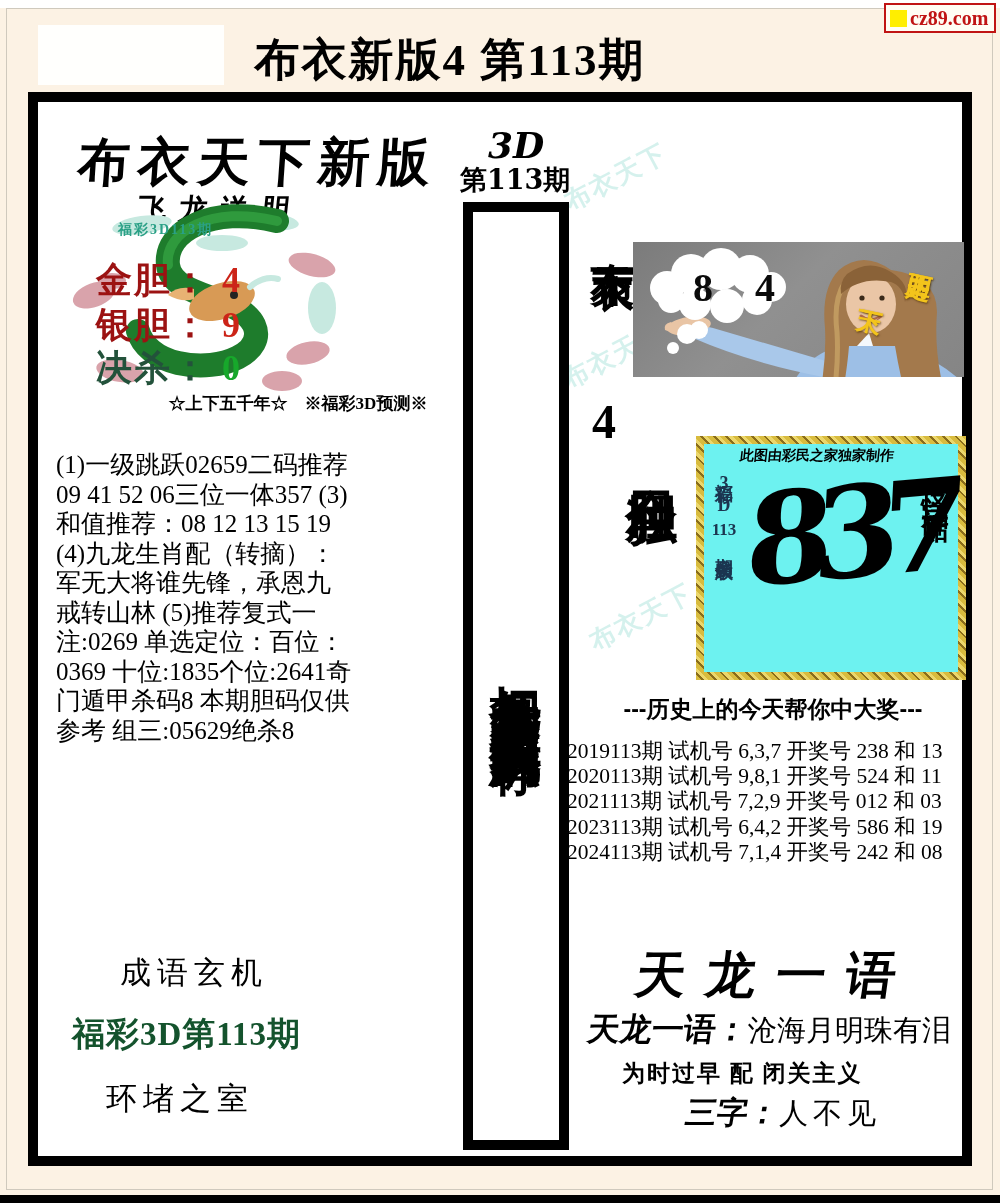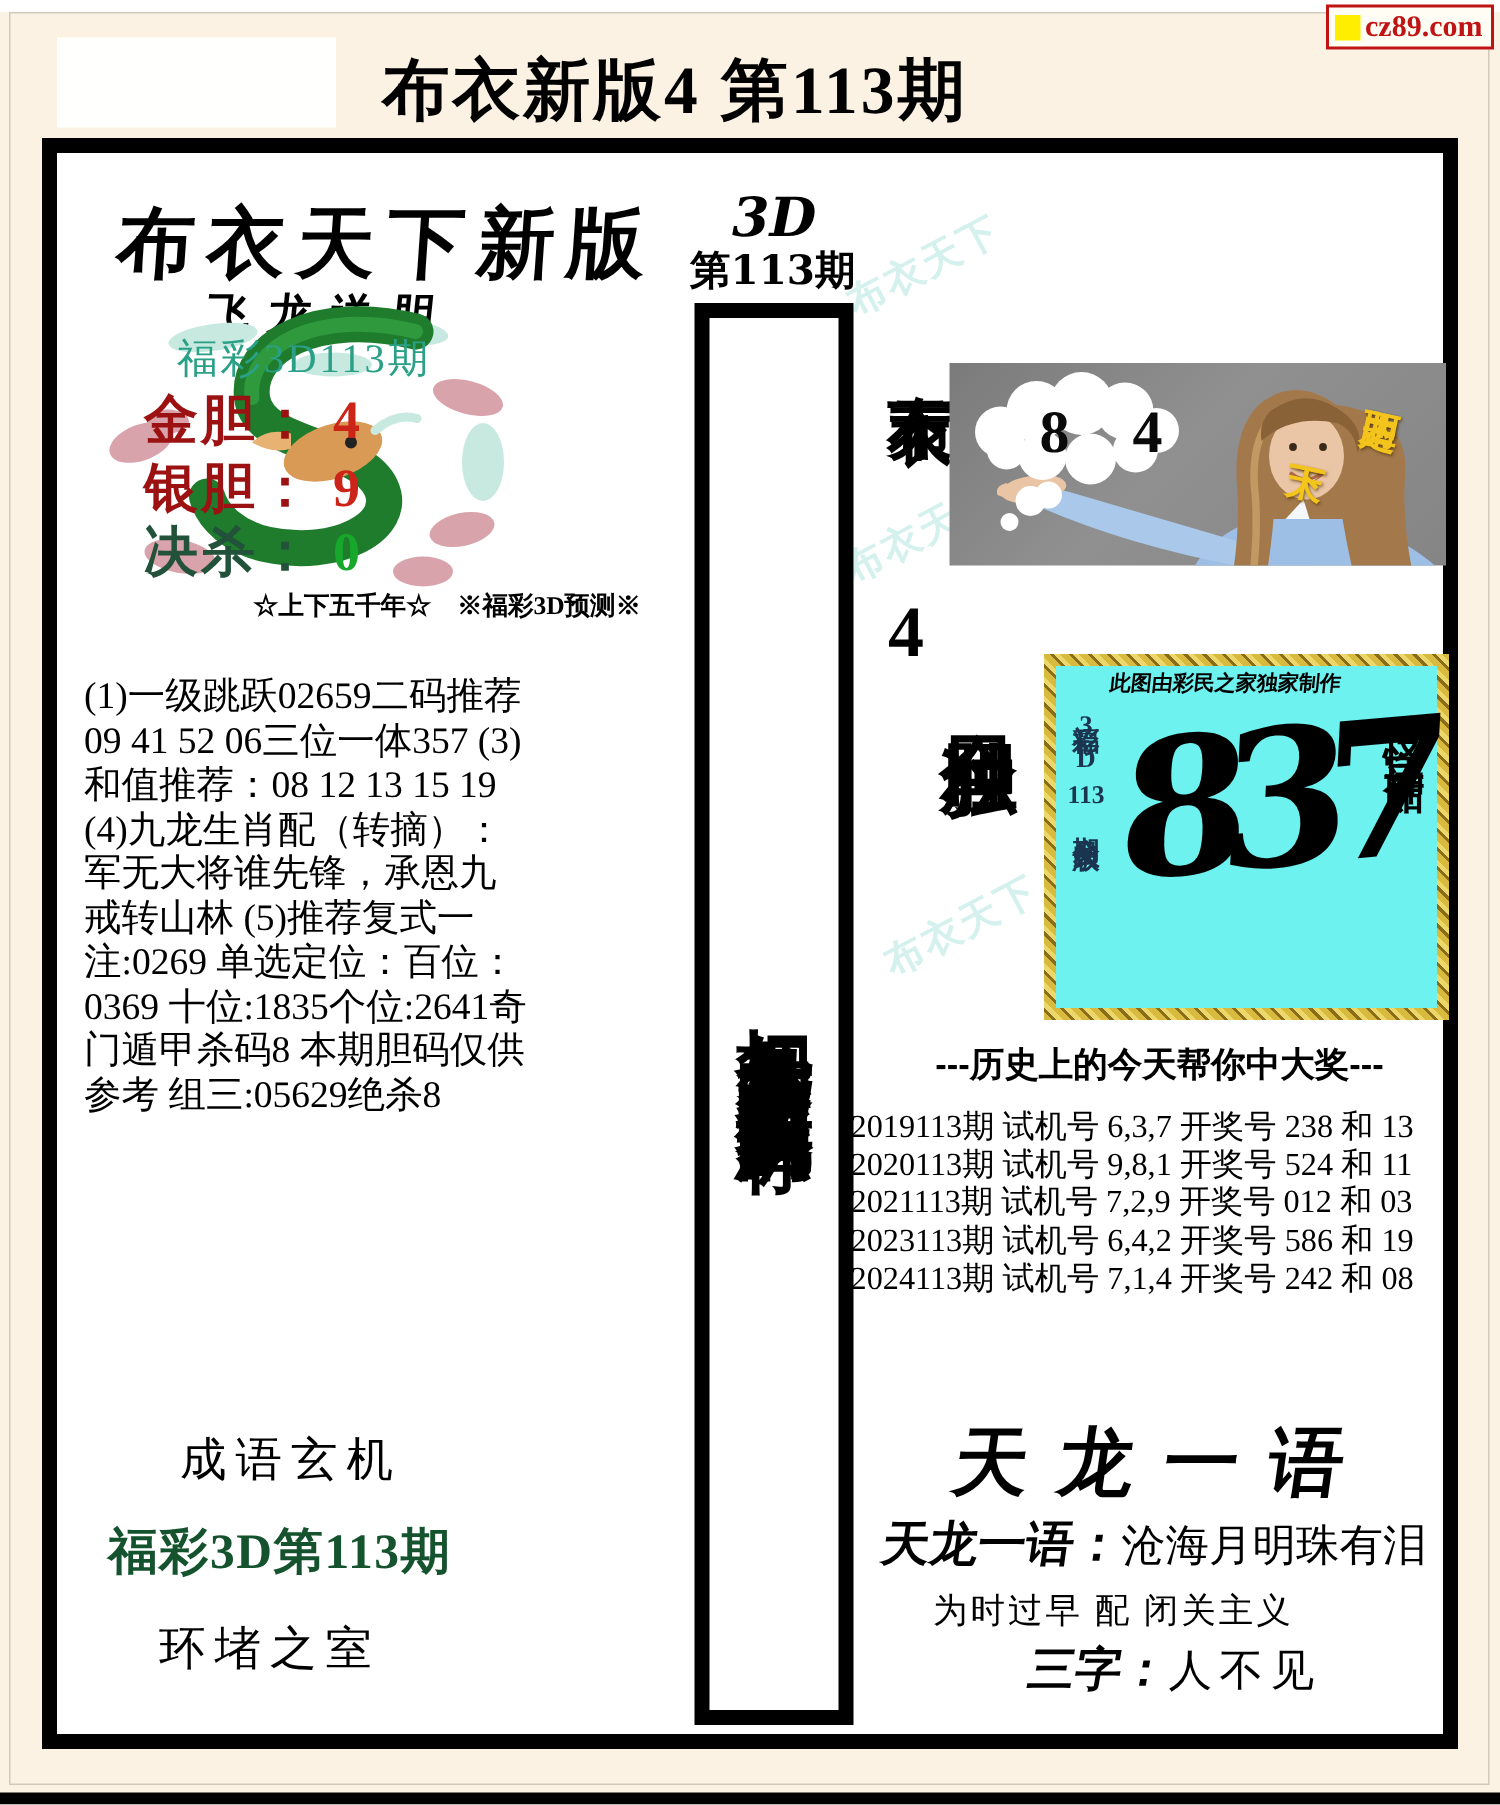--- a/index.html
+++ b/index.html
@@ -27,21 +27,21 @@
 
   .frame { left:28px; top:92px; width:944px; height:1074px; background:#fff;
            border:10px solid #000; }
 
   
   .buyi-title { left:58px; top:128px; width:400px; text-align:center;
                 font-size:52px; letter-spacing:8px; transform:skewX(-4deg); }
   .feilong { left:105px; top:190px; width:230px; text-align:center;
              font-size:29px; letter-spacing:12px; transform:skewX(-6deg); }
   .dragon { left:72px; top:203px; width:265px; height:195px; }
-  .issue-overlay { left:118px; top:221px; font-size:27px; font-weight:normal;
+  .issue-overlay { left:118px; top:221px; font-size:14px; font-weight:bold;
                    color:#2aa086; letter-spacing:2px; }
   .dan-row { font-size:36px; font-weight:bold; letter-spacing:2px; }
   .dan-label-gold, .dan-label-silver { color:#9c1212; }
   .dan-value { margin-left:12px; }
   .gold-row { left:96px; top:256px; } .gold-row .dan-value { color:#cc2418; }
   .silver-row { left:96px; top:301px; } .silver-row .dan-value { color:#cc2418; }
   .kill-row { left:96px; top:344px; } .kill-row .dan-label-kill { color:#23523b;text-align:center; }
   .kill-row .dan-value { color:#17a82b; }
   .stars { left:52px; top:392px; width:492px; text-align:center;
            font-size:17px; font-weight:bold; }
@@ -85,21 +85,21 @@
                font-size:126px; font-weight:bold; line-height:1;
                letter-spacing:-0.16em; transform:rotate(-5deg) skewX(-8deg); }
   .hist-title { left:575px; top:694px; width:396px; text-align:center;
                 font-size:23px; font-weight:bold; font-family:"Liberation Sans","DejaVu Sans",sans-serif; }
   .hist-lines { left:567px; top:739px; width:404px; font-size:21.5px; line-height:25.2px; }
   .tl-title { left:608px; top:942px; width:336px; text-align:center; font-size:50px;
               letter-spacing:20px; transform:skewX(-8deg); white-space:nowrap; }
   .tl-line1 { left:588px; top:1008px; white-space:nowrap; }
   .tl-line1 .lbl { font-size:32px; transform:skewX(-8deg); display:inline-block; }
   .tl-line1 .val { font-size:29px; }
-  .tl-line2 { left:622px; top:1058px; font-size:23px; font-weight:normal; letter-spacing:2px; }
+  .tl-line2 { left:622px; top:1058px; font-size:23px; font-weight:bold; letter-spacing:2px; }
   .tl-line3 { left:686px; top:1092px; white-space:nowrap; }
   .tl-line3 .lbl { font-size:31px; transform:skewX(-10deg); display:inline-block; }
   .tl-line3 .val { font-size:29px; letter-spacing:5px; }
 
   .wm { color:rgba(66,190,172,.22); font-size:26px; font-weight:bold;
         transform:rotate(-28deg); letter-spacing:2px; }
 </style>
 </head>
 <body>
 

